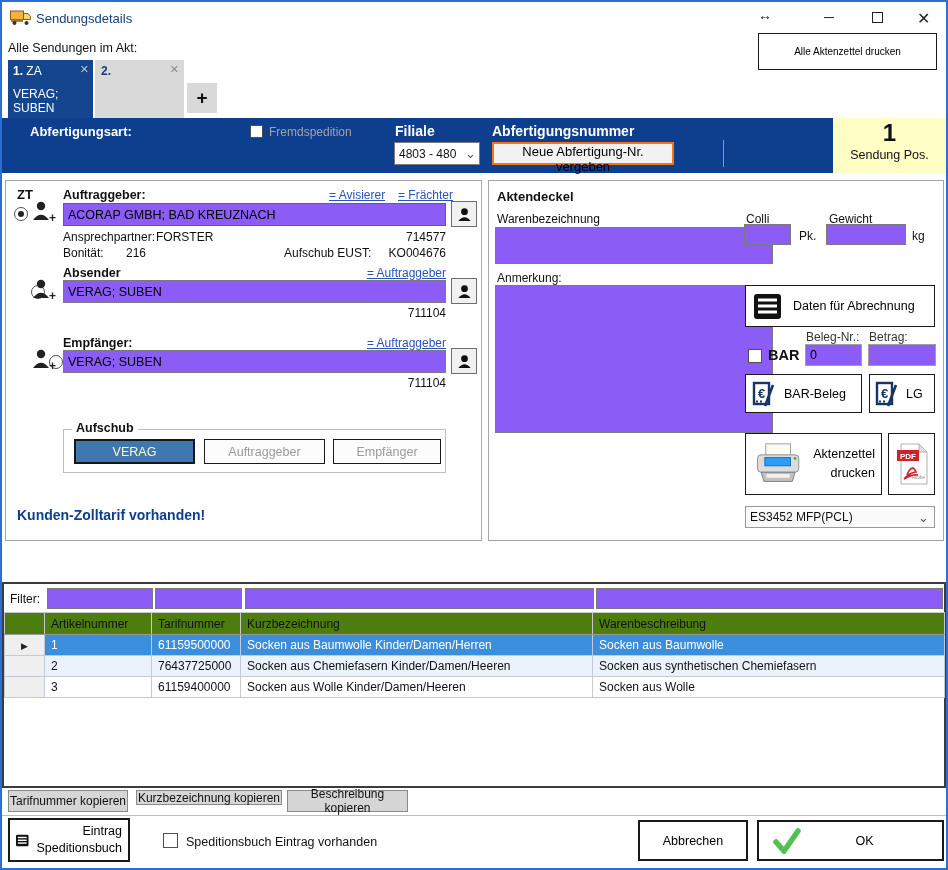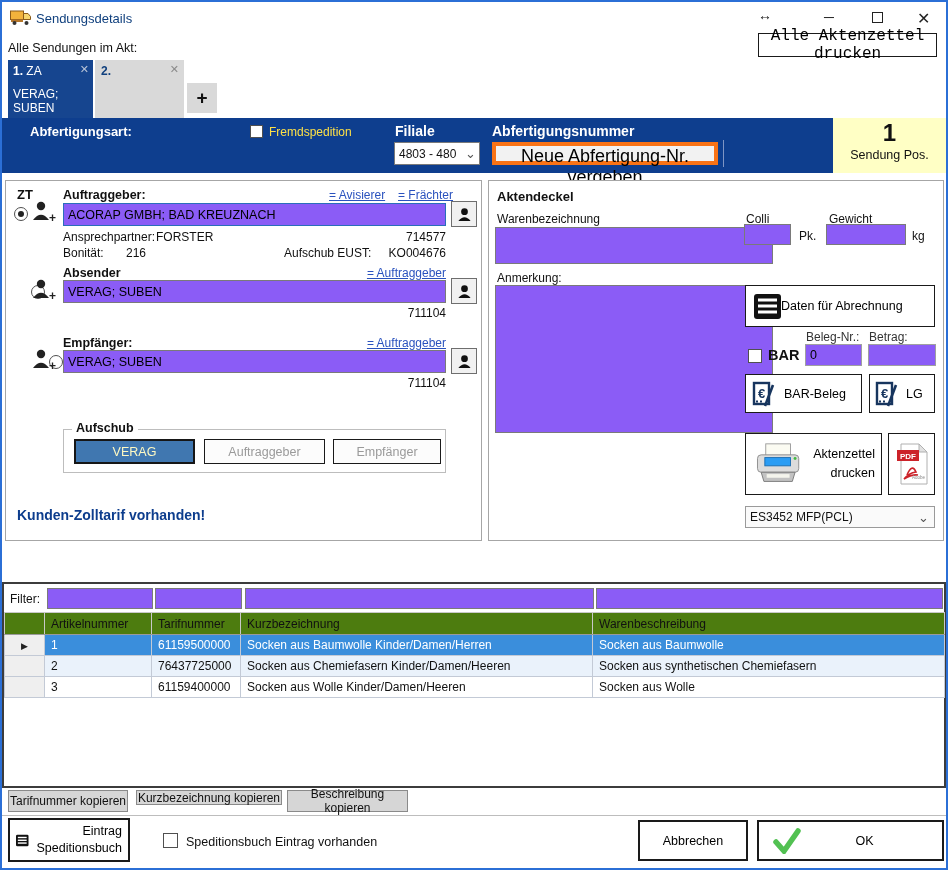--- a/index.html
+++ b/index.html
@@ -63,21 +63,21 @@
         <circle cx="16.5" cy="15" r="2" fill="#333"></circle>
       </svg>
     </span>
     <span class="abs navy" style="left:34px;top:9px;font-size:13px;">Sendungsdetails</span>
     <span class="abs titlebar-btn b" style="left:756px;top:5px;">↔</span>
     <span class="abs titlebar-btn" style="left:822px;top:7px;">─</span>
     <span class="abs winbtn-max" style="left:870px;top:10px;"></span>
     <span class="abs titlebar-btn" style="left:915px;top:7px;font-size:16px;">✕</span>
   </div>
 
-  <button class="abs bigbtn" style="left:758px;top:33px;width:179px;height:24px;border-width:1px;justify-content:center;font-size:16px;font-family:Liberation Mono, monospace;">Alle Aktenzettel drucken</button>
+  <button class="abs bigbtn" style="left:758px;top:33px;width:179px;height:37px;border-width:1px;justify-content:center;font-size:10px;">Alle Aktenzettel drucken</button>
 
   <div class="abs" style="left:8px;top:41px;font-size:12.5px;">Alle Sendungen im Akt:</div>
 
   <div class="abs tab1" style="left:8px;top:60px;width:85px;height:58px;padding:4px 5px;">
     <span class="abs tabclose" style="right:4px;top:3px;color:#b9c4d8;">✕</span>
     <div><span class="b">1.</span>&nbsp;<span>ZA</span></div>
     <div style="margin-top:9px;">VERAG;</div>
     <div>SUBEN</div>
   </div>
 
@@ -85,30 +85,30 @@
     <span class="abs tabclose" style="right:5px;top:3px;color:#8a8a8a;">✕</span>
     <span class="b navy">2.</span>
   </div>
 
   <div class="abs tab2" style="left:187px;top:83px;width:30px;height:30px;display:flex;align-items:center;justify-content:center;font-size:19px;font-weight:bold;cursor:pointer;">+</div>
 
   <div class="abs cmdbar" style="left:2px;top:118px;width:944px;height:55px;">
     <span class="abs cmdlabel" style="left:28px;top:6px;">Abfertigungsart:</span>
 
     <span class="abs check" style="left:248px;top:7px;width:13px;height:13px;"></span>
-    <span class="abs" style="left:267px;top:7px;color:#fde047;font-size:12px;">Fremdspedition</span>
+    <span class="abs" style="left:267px;top:7px;color:#a3a3a3;font-size:12px;">Fremdspedition</span>
 
     <span class="abs cmdlabel" style="left:393px;top:5px;font-size:14px;">Filiale</span>
     <div class="abs combo" style="left:392px;top:24px;width:86px;height:23px;">
       <span class="txt">4803 - 480</span>
       <span class="chev" style="padding-right:3px;">⌄</span>
     </div>
 
     <span class="abs cmdlabel" style="left:490px;top:5px;font-size:14px;">Abfertigungsnummer</span>
-    <button class="abs" style="left:490px;top:24px;width:226px;height:23px;background:#f2f2f2;border:4px solid #f97316;font-family:inherit;font-size:18px;cursor:pointer;">Neue Abfertigung-Nr. vergeben</button>
+    <button class="abs" style="left:490px;top:24px;width:182px;height:23px;background:#f2f2f2;border:2px solid #f97316;font-family:inherit;font-size:13px;cursor:pointer;">Neue Abfertigung-Nr. vergeben</button>
 
     <div class="abs" style="left:721px;top:22px;width:1px;height:27px;background:#7e95c4;"></div>
 
     <div class="abs" style="left:831px;top:0;width:113px;height:55px;background:#ffffc5;text-align:center;">
       <div style="font-size:24px;font-weight:bold;line-height:30px;">1</div>
       <div style="font-size:12.5px;">Sendung Pos.</div>
     </div>
   </div>
 
   <div class="abs panel" style="left:5px;top:180px;width:477px;height:361px;">
@@ -201,21 +201,21 @@
     <span class="abs" style="left:257px;top:31px;">Colli</span>
     <input class="abs field" style="left: 255px; top: 43px; width: 47px; height: 21px;">
     <span class="abs" style="left:310px;top:48px;">Pk.</span>
     <span class="abs" style="left:340px;top:31px;">Gewicht</span>
     <input class="abs field" style="left: 337px; top: 43px; width: 80px; height: 21px;">
     <span class="abs" style="left:423px;top:48px;">kg</span>
 
     <span class="abs" style="left:8px;top:90px;text-align:center;">Anmerkung:</span>
     <textarea class="abs field" style="left: 6px; top: 104px; width: 278px; height: 148px; resize: none;"></textarea>
 
-    <button class="abs bigbtn" style="left:256px;top:104px;width:190px;height:42px;padding:0 8px;gap:0;">
+    <button class="abs bigbtn" style="left:256px;top:104px;width:190px;height:42px;padding:0 8px;gap:12px;">
       <svg width="27" height="25" viewBox="0 0 27 25">
           <rect width="27" height="25" rx="3" fill="#111"></rect>
           <rect x="4" y="4.5" width="19" height="3" fill="#fff"></rect>
           <rect x="4" y="10.5" width="19" height="3" fill="#fff"></rect>
           <rect x="4" y="16.5" width="19" height="3" fill="#fff"></rect>
         </svg>
       <span>Daten für Abrechnung</span>
     </button>
 
     <span class="abs" style="left:317px;top:149px;color:#333;">Beleg-Nr.:</span>

